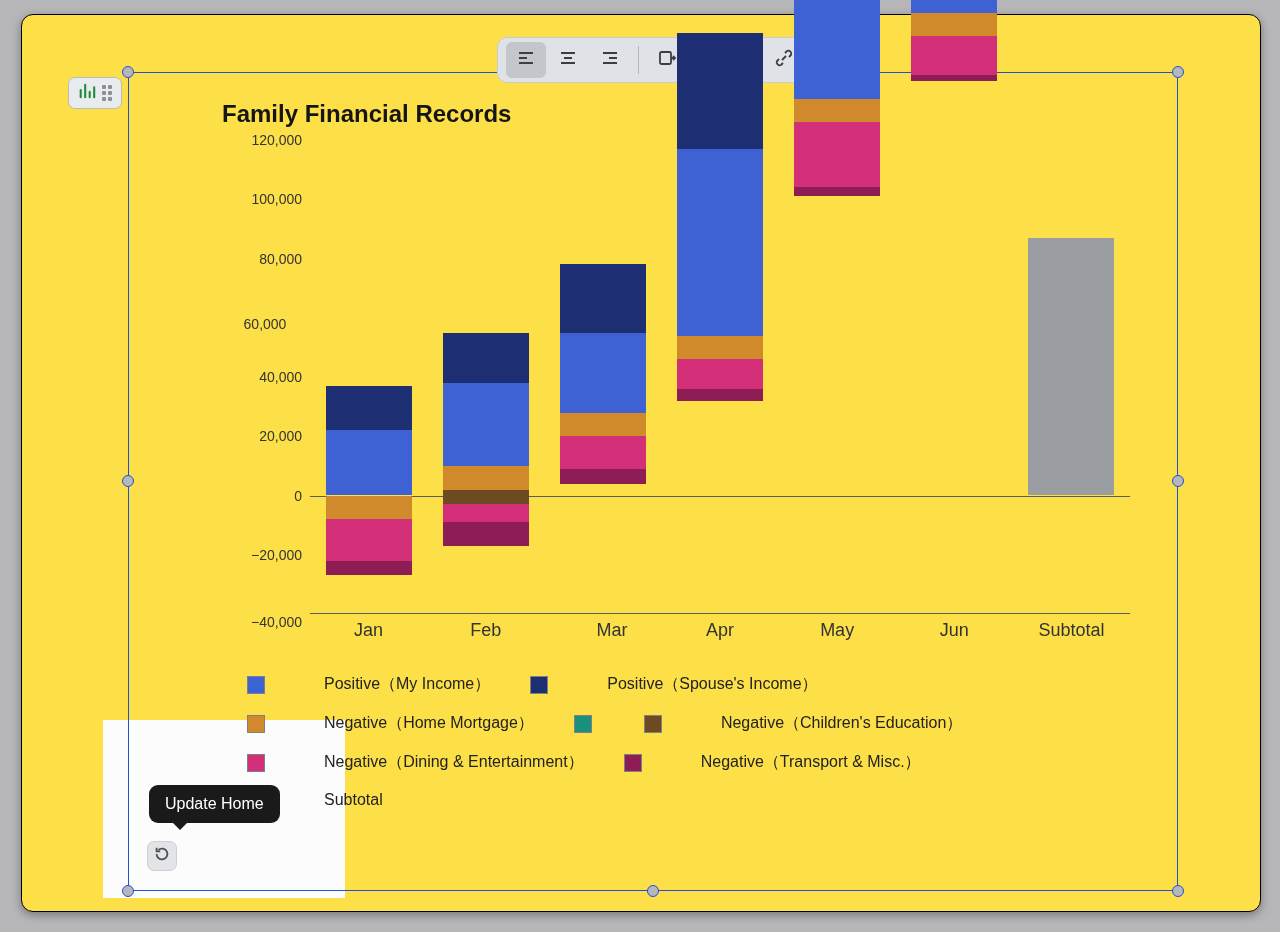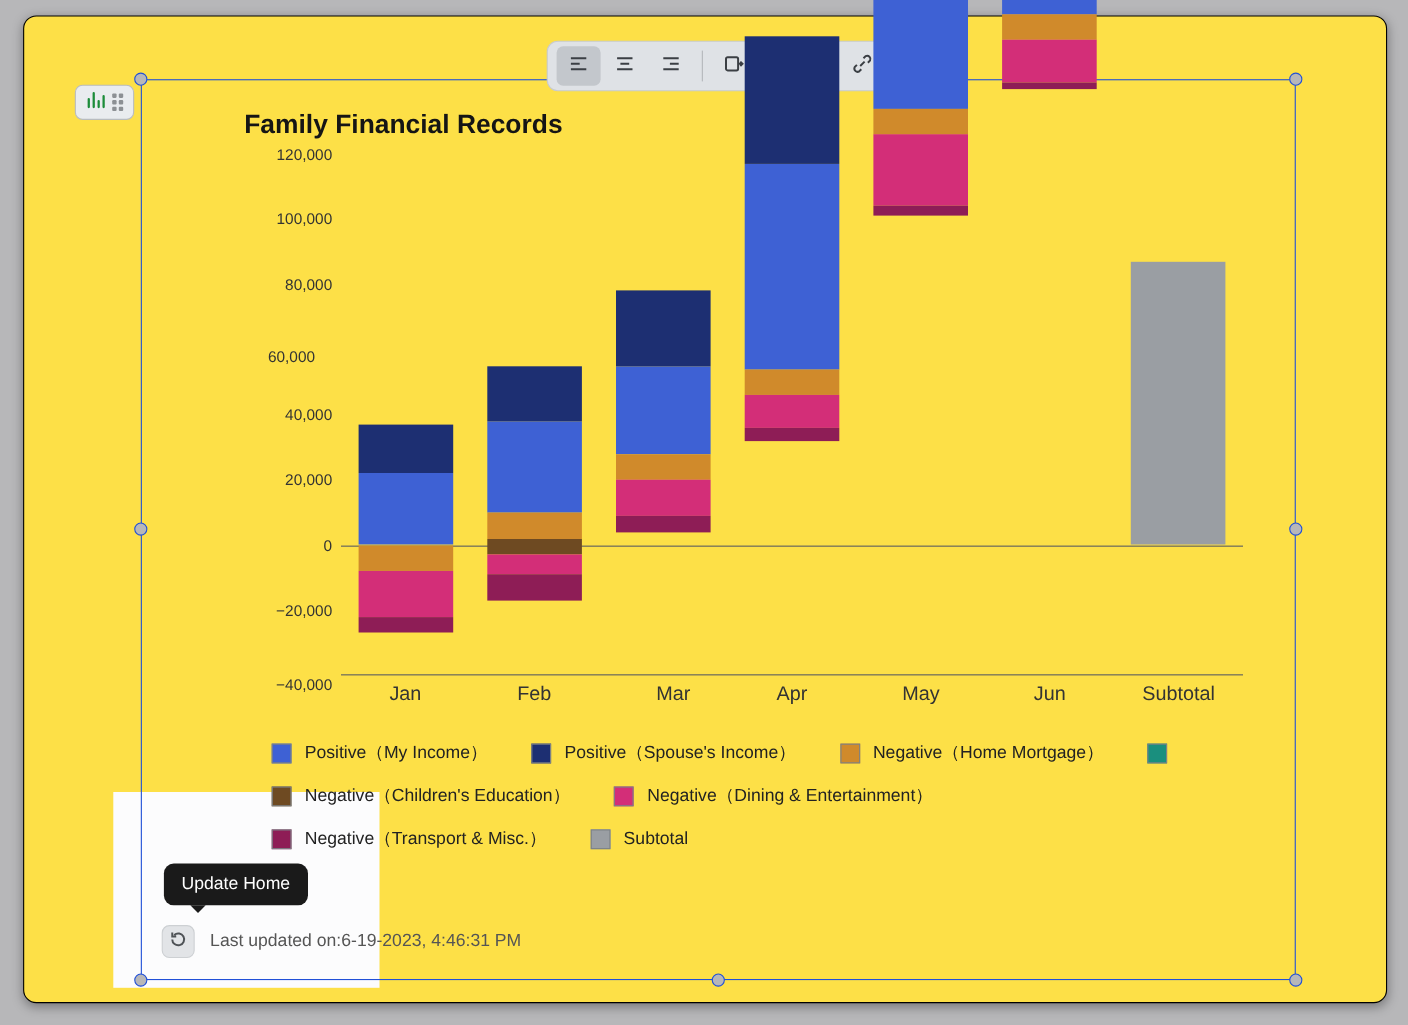--- a/index.html
+++ b/index.html
@@ -95,21 +95,21 @@
   .seg { width:86px; position:absolute; left:0; }
   
   .legend {
     position: absolute;
     left: 225px; top: 659px;
     width: 880px;
     display: flex; flex-wrap: wrap;
     row-gap: 18px;
     font-size: 16px; color:#222;
   }
-  .lg-item { display:flex; align-items:center; margin-right: 40px; }
+  .lg-item { display:flex; align-items:center; margin-right: 40px; gap: 47px; }
   .sw { width:18px; height:18px; border:1px solid #7c8186; margin-right:12px; }
   
   .footer {
     position:absolute; left:125px; top:826px;
     display:flex; align-items:center; gap:14px;
     font-size:16px; color:#555;
   }
   .refresh-btn {
     width:30px;height:30px;border-radius:7px;background:#e2e4e7;border:1px solid #cdd0d3;
     display:flex;align-items:center;justify-content:center;
@@ -311,18 +311,15 @@
   <div class="tooltip">
     <span>Update Home</span>
   </div>
 
   <div class="footer">
     <div class="refresh-btn">
       <span><svg viewBox="0 0 20 20">
             <path d="M4 10a6 6 0 1 0 2-4.5M4 3v4h4"></path>
           </svg></span>
     </div>
-    <span>
-      <span>Last updated on:</span><span>6-19-2023, 4:46:31 PM</span>
-    </span>
   </div>
 
 </div>
 
 </body></html>

